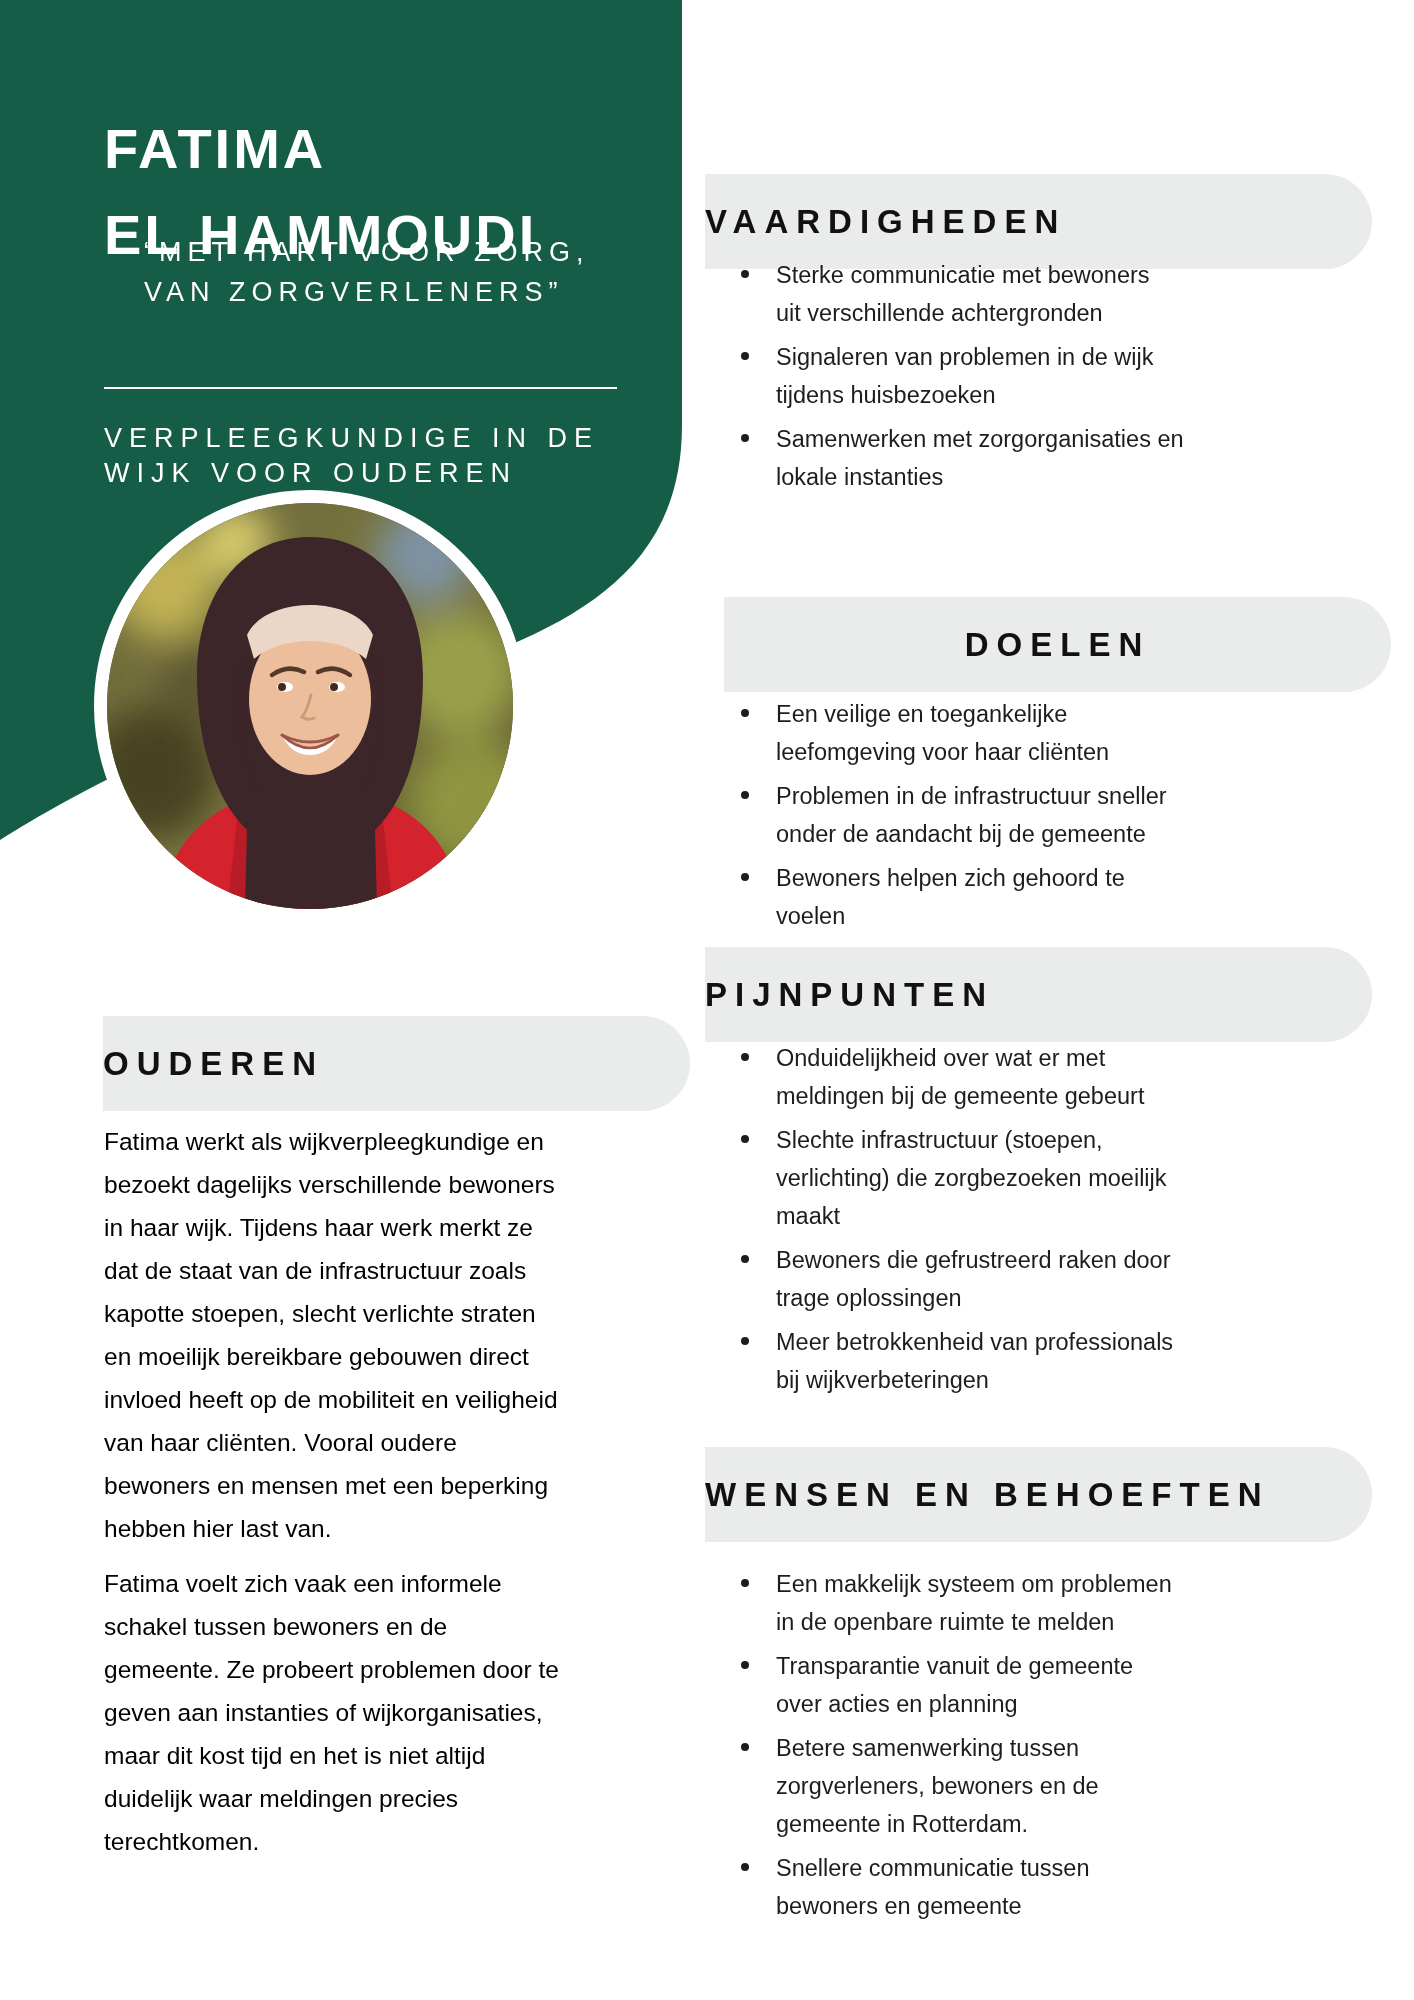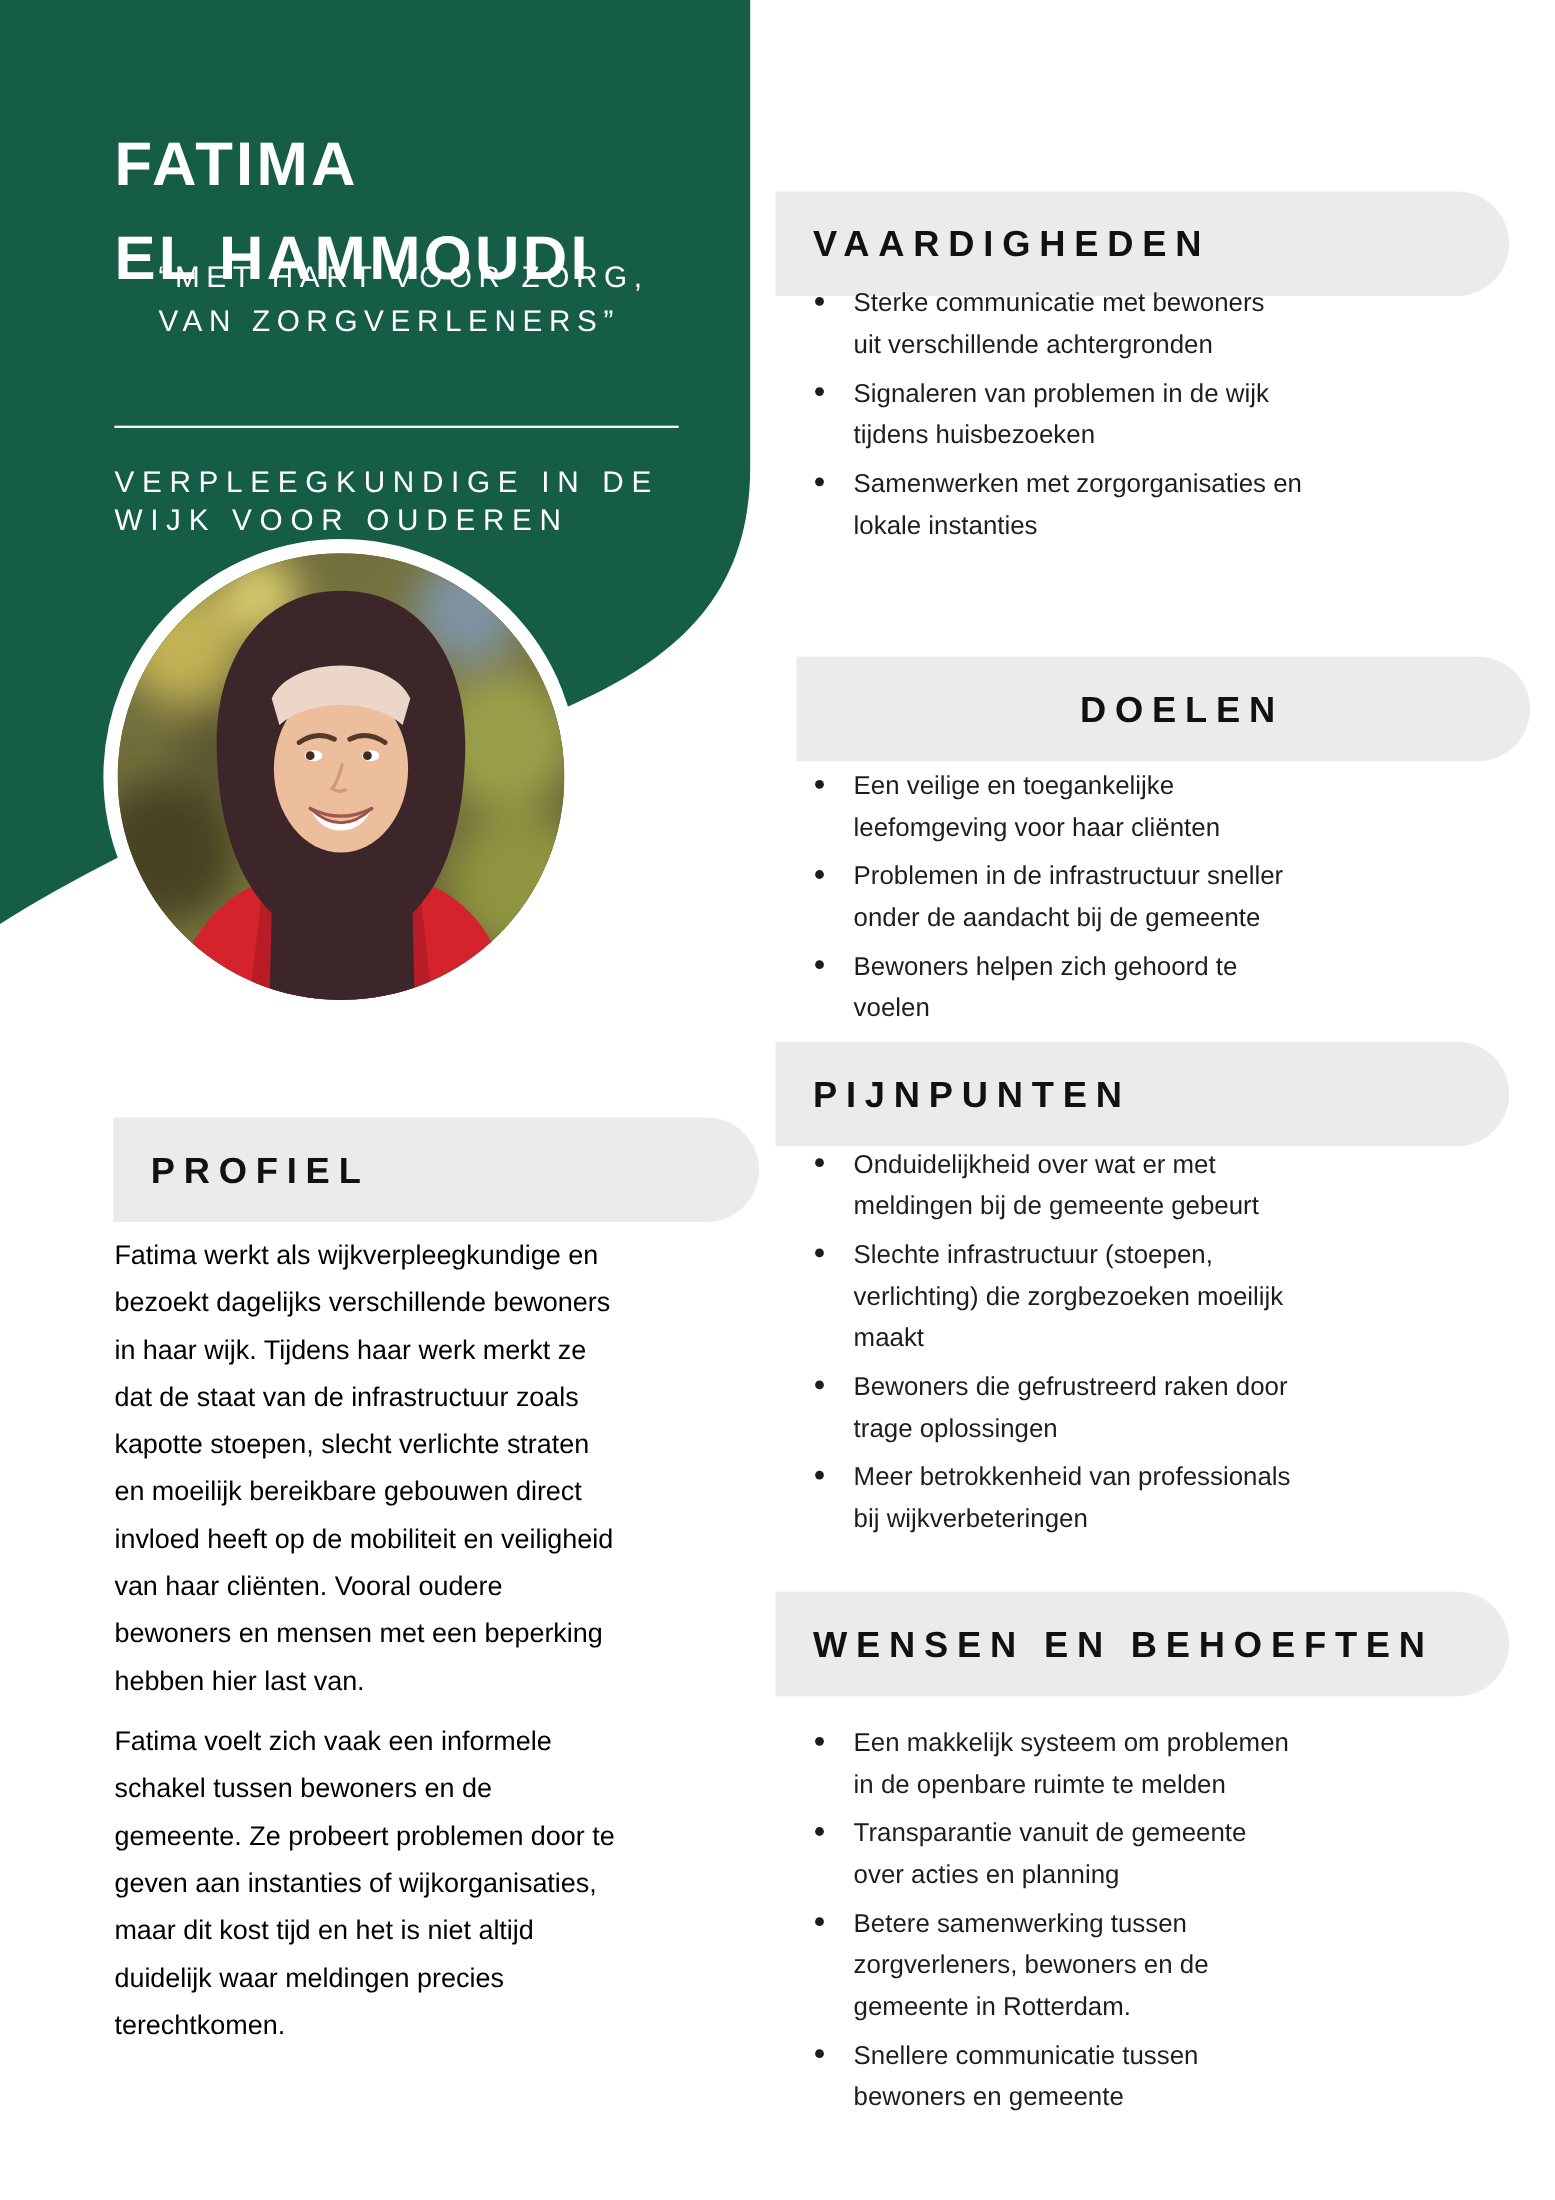--- a/index.html
+++ b/index.html
@@ -37,21 +37,21 @@
     position:absolute;left:94px;top:490px;width:406px;height:406px;
     border:13px solid #ffffff;border-radius:50%;overflow:hidden;
     background:#6e6c3b;
   }
   .photo svg{display:block;width:406px;height:406px;}
   
   .hbox{
     position:absolute;background:#e9ecea;height:95px;
     border-radius:0 48px 48px 0;
     display:flex;align-items:center;
-    padding-left:34px;box-sizing:border-box;
+    box-sizing:border-box;
   }
   .hbox h2{
     margin:0;font-size:33px;font-weight:700;color:#111111;
     letter-spacing:8px;
   }
   .profiel-box{left:103px;top:1016px;width:587px;}
   .sec0-box{left:705px;top:174px;width:667px;}
   .sec1-box{left:724px;top:597px;width:667px;justify-content:center;}
   .sec2-box{left:705px;top:947px;width:667px;}
   .sec3-box{left:705px;top:1447px;width:667px;}
@@ -145,21 +145,21 @@
 
       <path d="M204,192 Q200,208 195,214 Q201,218 207,215" stroke="#d19a76" stroke-width="3" fill="none" stroke-linecap="round"></path>
 
       <path d="M175,232 Q203,258 231,232 Q222,252 203,252 Q184,252 175,232 Z" fill="#ffffff"></path>
       <path d="M175,232 Q203,246 231,232" stroke="#a1574d" stroke-width="3" fill="none" stroke-linecap="round"></path>
       <path d="M175,232 Q203,258 231,232" stroke="#9c5348" stroke-width="2.5" fill="none" stroke-linecap="round"></path>
     </svg>
   </div>
 
   <div class="hbox profiel-box">
-    <h2>PROFIEL</h2>
+    <h2>OUDEREN</h2>
   </div>
   <div class="profile-text">
     <p>Fatima werkt als wijkverpleegkundige en
 bezoekt dagelijks verschillende bewoners
 in haar wijk. Tijdens haar werk merkt ze
 dat de staat van de infrastructuur zoals
 kapotte stoepen, slecht verlichte straten
 en moeilijk bereikbare gebouwen direct
 invloed heeft op de mobiliteit en veiligheid
 van haar cliënten. Vooral oudere

